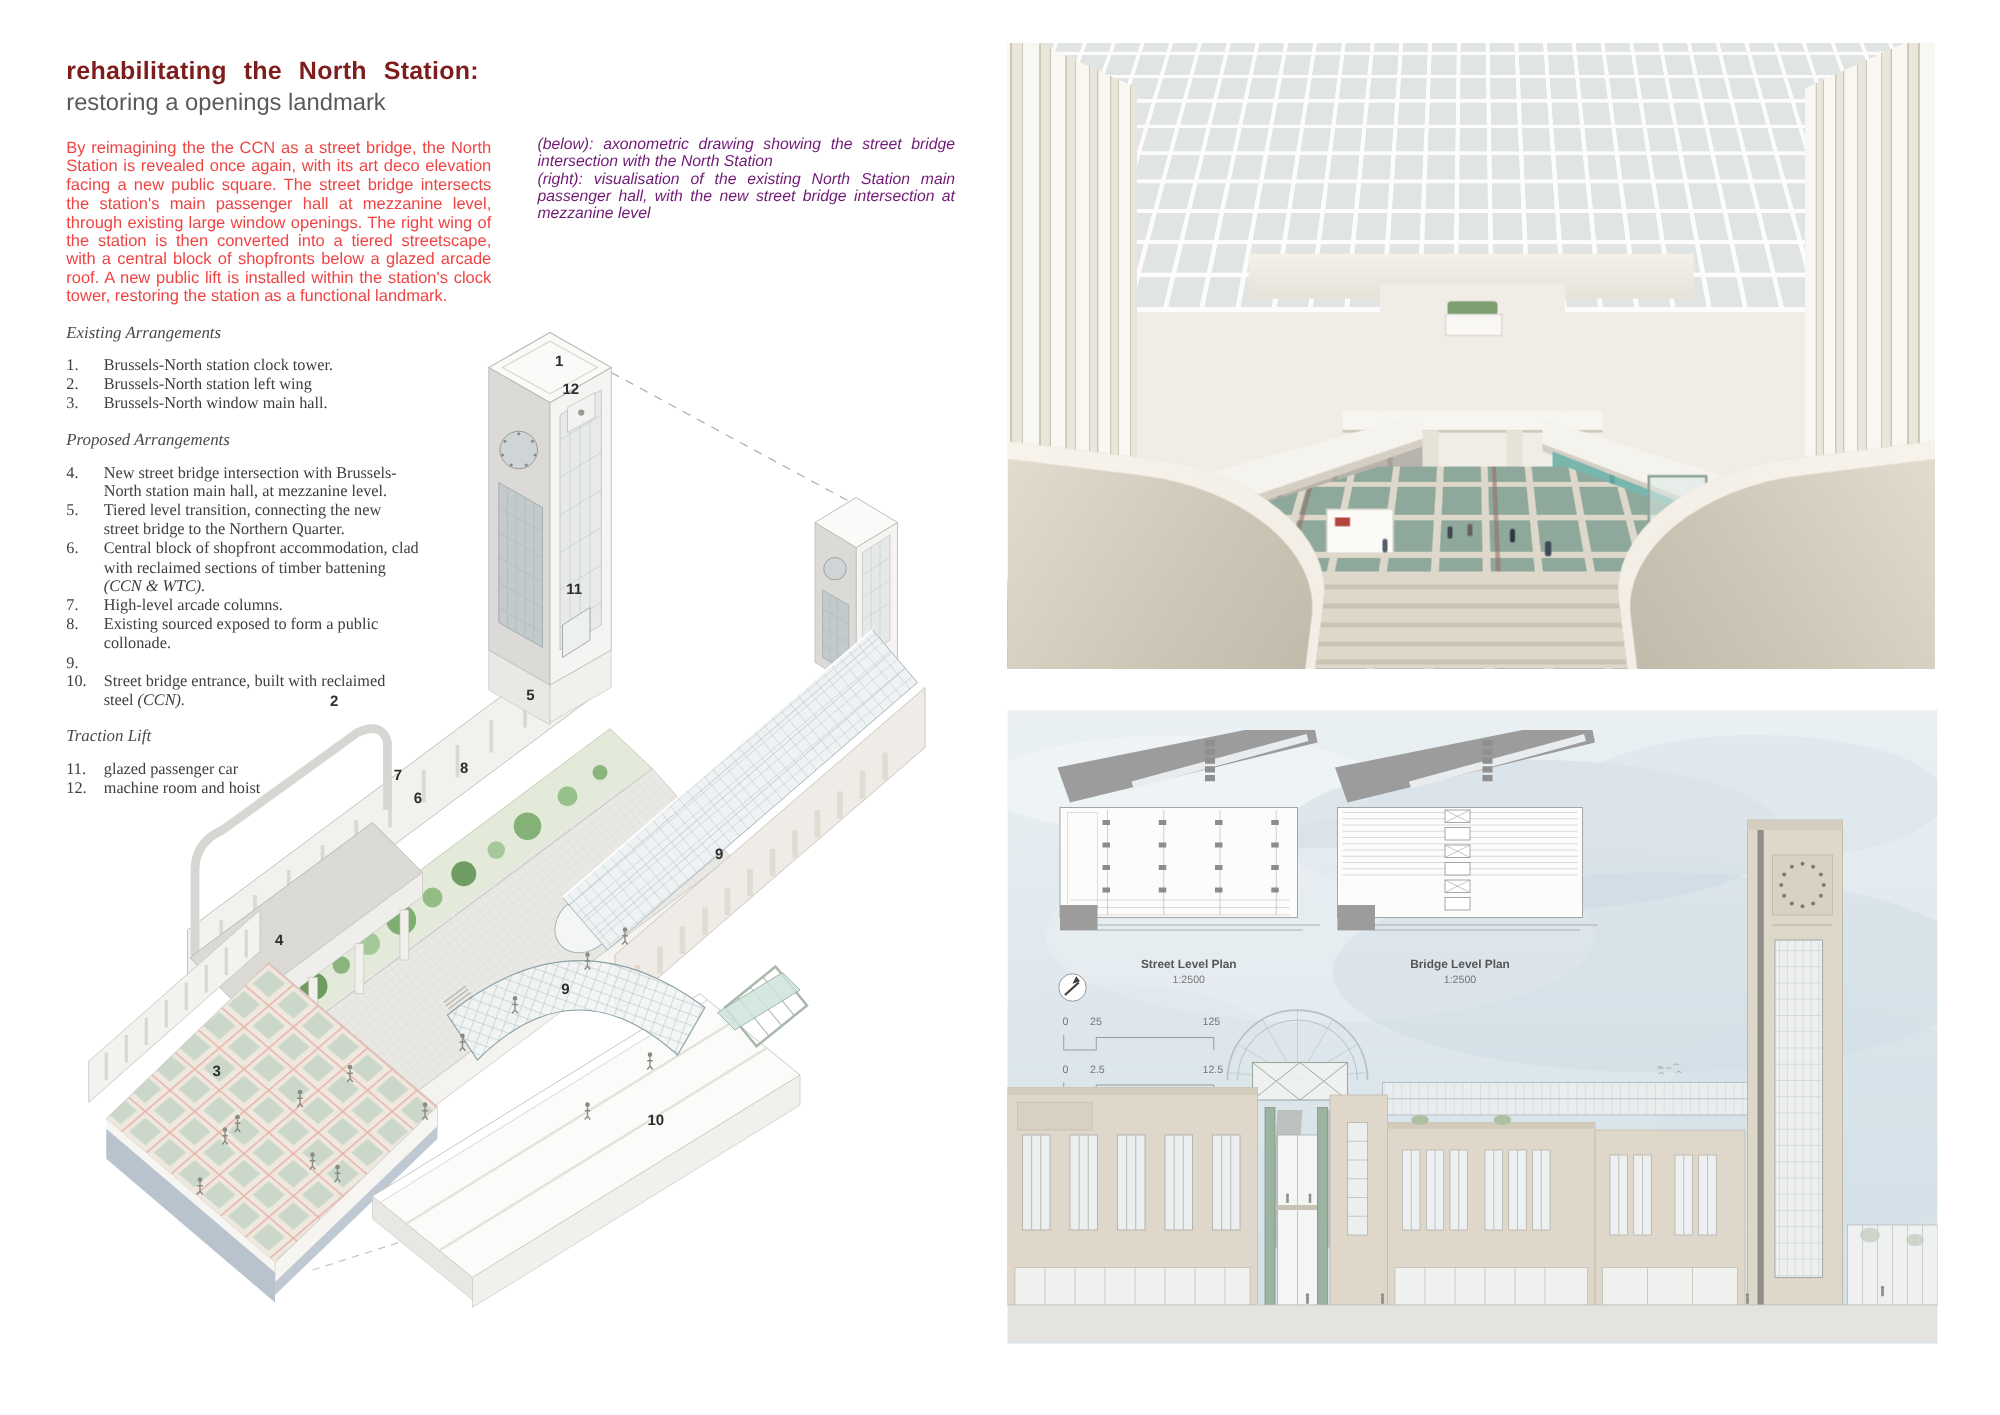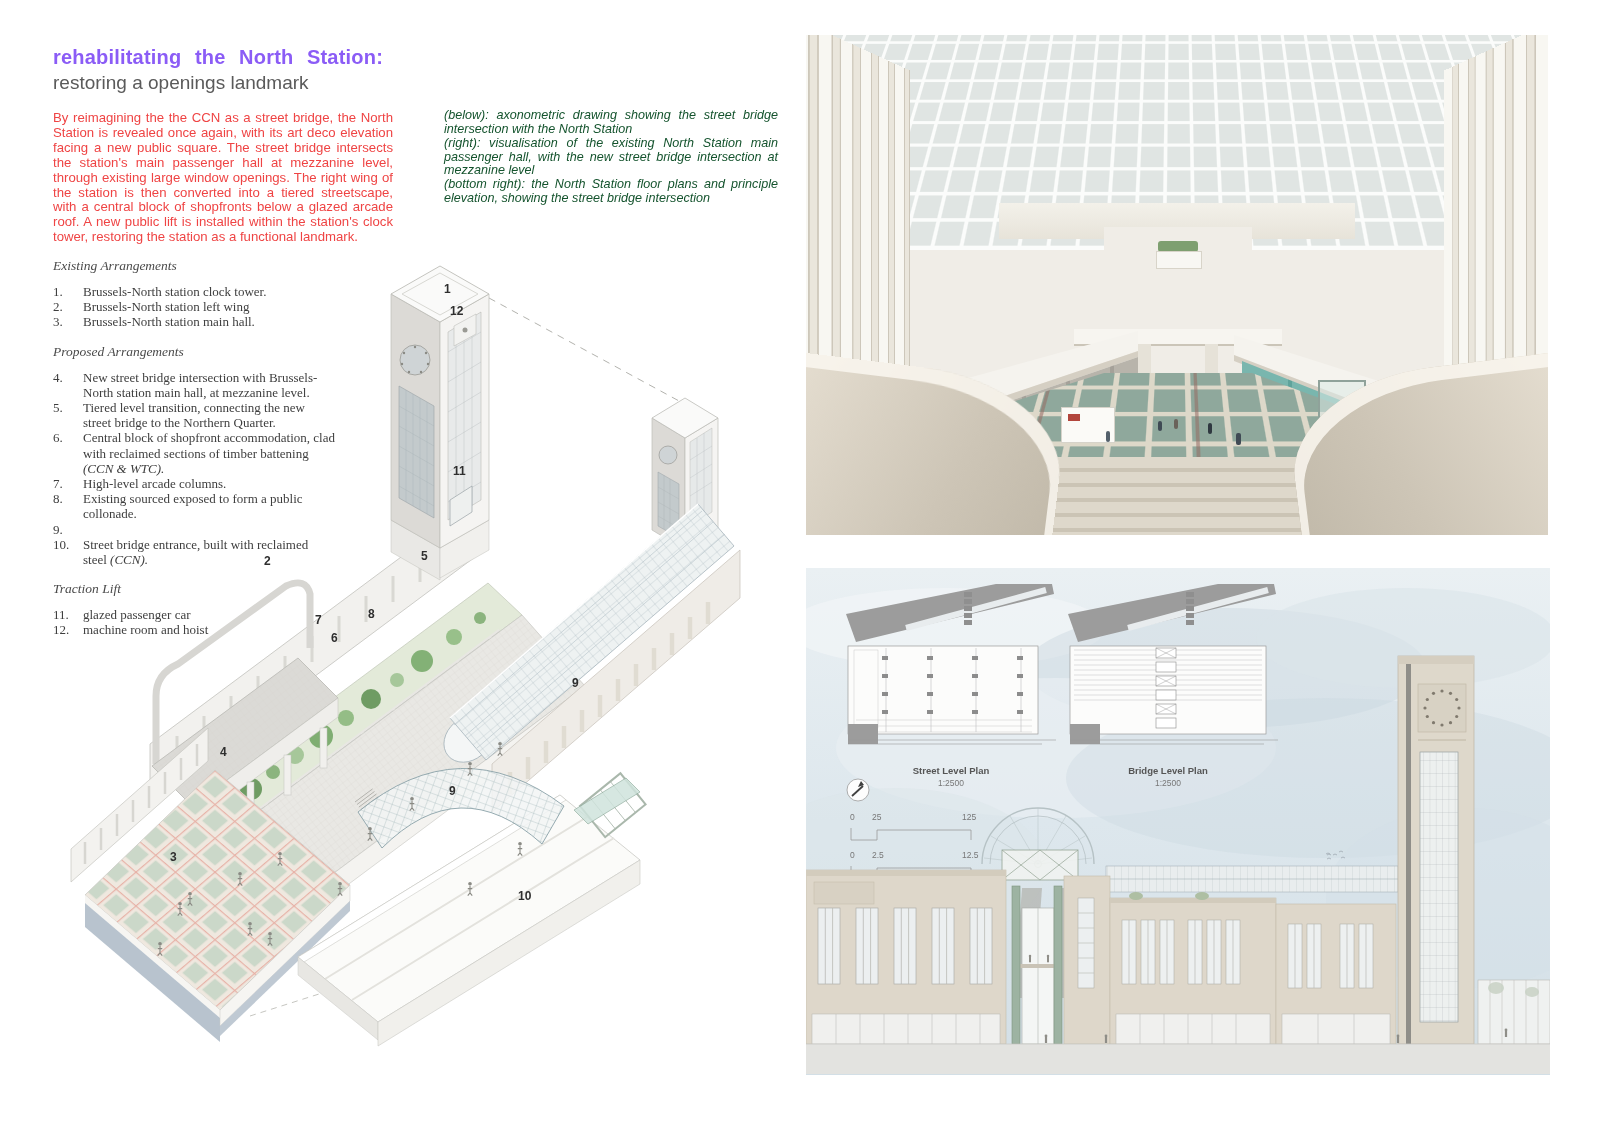--- a/index.html
+++ b/index.html
@@ -1,25 +1,25 @@
 <!DOCTYPE html>
 <html><head>
 <meta charset="utf-8">
 <style>
   html,body{margin:0;padding:0;background:#ffffff;}
   .board{position:relative;width:1600px;height:1132px;background:#ffffff;overflow:hidden;
          font-family:"Liberation Sans",sans-serif;color:#3e3e3e;}
   
   .title{position:absolute;left:53px;top:46px;width:330px;}
-  .t1{font-size:20px;font-weight:700;color:#8b5cf6;text-align:justify;text-align-last:justify;letter-spacing:.2px;}
+  .t1{font-size:20px;font-weight:700;color:#7f1d1d;text-align:justify;text-align-last:justify;letter-spacing:.2px;}
   .t2{font-size:19px;font-weight:400;color:#5a5a5a;margin-top:3px;}
   .intro{position:absolute;left:53px;top:111px;width:340px;font-size:13.2px;line-height:1.13;
          color:#ef4444;text-align:justify;margin:0;}
-  .captions{position:absolute;left:444px;top:109px;width:334px;font-size:12.6px;line-height:1.1;
-            color:#14532d;font-style:italic;text-align:justify;}
+  .captions{position:absolute;left:430px;top:109px;width:334px;font-size:12.6px;line-height:1.1;
+            color:#701a75;font-style:italic;text-align:justify;}
   .captions p{margin:0;}
   .legend{position:absolute;left:53px;top:258px;width:300px;font-family:Liberation Serif, serif;}
   .lg-h{font-style:italic;font-size:13.5px;color:#4a4a4a;margin:0 0 10px 0;}
   .lg-list{margin:0 0 14px 0;}
   .row{display:flex;font-size:13px;line-height:1.17;color:#3e3e3e;}
   .row .num{width:30px;flex:none;}
   .row .txt{width:252px;}
   
   .axon{position:absolute;left:40px;top:250px;width:740px;height:820px;}
   .axon svg{position:absolute;left:0;top:0;}
@@ -87,37 +87,36 @@
   <header class="title">
     <div class="t1">rehabilitating the North Station:</div>
     <div class="t2">restoring a openings landmark</div>
   </header>
 
   <p class="intro">By reimagining the the CCN as a street bridge, the North Station is revealed once again, with its art deco elevation facing a new public square. The street bridge intersects the station's main passenger hall at mezzanine level, through existing large window openings. The right wing of the station is then converted into a tiered streetscape, with a central block of shopfronts below a glazed arcade roof. A new public lift is installed within the station's clock tower, restoring the station as a functional landmark.</p>
 
   <div class="captions">
     <p>(below): axonometric drawing showing the street bridge intersection with the North Station</p>
     <p>(right): visualisation of the existing North Station main passenger hall, with the new street bridge intersection at mezzanine level</p>
-    <p>(bottom right): the North Station floor plans and principle elevation, showing the street bridge intersection</p>
   </div>
 
   <section class="legend">
     <p class="lg-h">Existing Arrangements</p>
     <div class="lg-list">
       <div class="row">
           <span class="num">1.</span>
           <span class="txt"><span>Brussels-North station clock tower.</span><i></i></span>
         </div>
       <div class="row">
           <span class="num">2.</span>
           <span class="txt"><span>Brussels-North station left wing</span><i></i></span>
         </div>
       <div class="row">
           <span class="num">3.</span>
-          <span class="txt"><span>Brussels-North station main hall.</span><i></i></span>
+          <span class="txt"><span>Brussels-North window main hall.</span><i></i></span>
         </div>
     </div>
     <p class="lg-h">Proposed Arrangements</p>
     <div class="lg-list">
       <div class="row">
           <span class="num">4.</span>
           <span class="txt"><span>New street bridge intersection with Brussels-North station main hall, at mezzanine level.</span><i></i></span>
         </div>
       <div class="row">
           <span class="num">5.</span>

